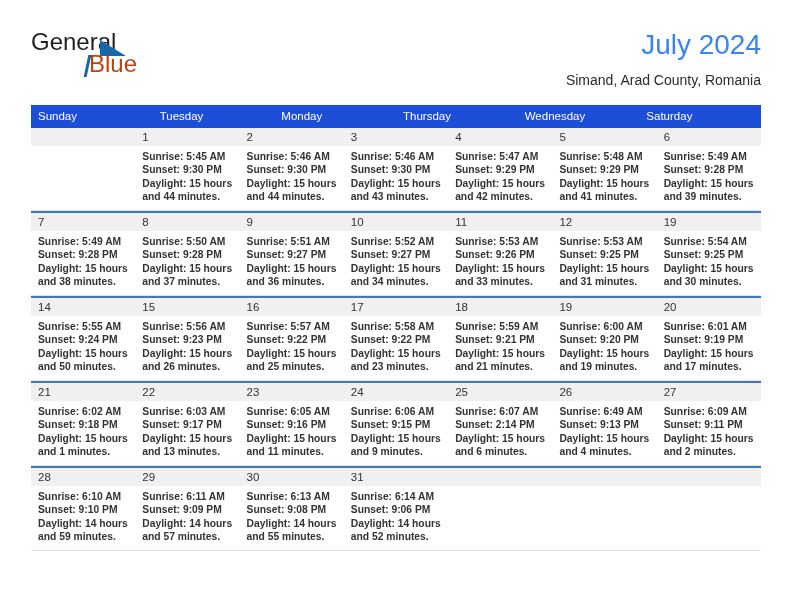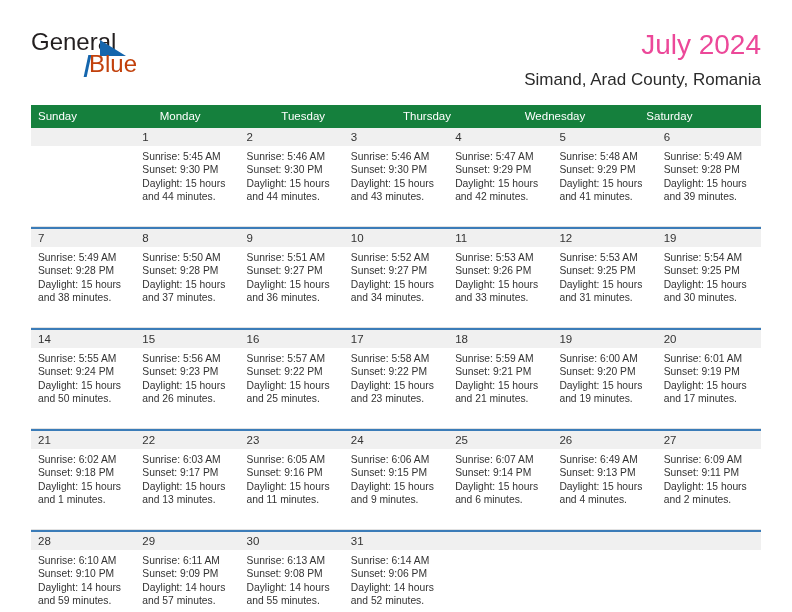--- a/index.html
+++ b/index.html
@@ -75,43 +75,43 @@
   }
 
   .title-block {
     position: absolute;
     right: 0;
     top: 0;
     text-align: right;
   }
   .cal-title {
     font-size: 28px;
-    color: #ec4899;
+    color: #3b82f6;
     line-height: 34px;
     white-space: nowrap;
   }
   .cal-subtitle {
-    font-size: 17px;
+    font-size: 14px;
     color: #2b2b2b;
     line-height: 20px;
     margin-top: 8px;
     white-space: nowrap;
     margin-left: 15px;
   }
 
   
   .calendar {
     position: absolute;
     left: 31px;
     top: 105px;
     width: 730px;
   }
   .dow-row {
     display: flex;
-    background: #15803d;
+    background: #1d4ed8;
   }
   .dow-cell {
     flex: 1 1 0;
     box-sizing: border-box;
     padding: 4px 0 5px 7px;
     color: #ffffff;
     font-size: 11.5px;
     line-height: 14px;
     white-space: nowrap;
   }
@@ -135,22 +135,23 @@
     box-sizing: border-box;
     font-size: 11.5px;
     line-height: 16px;
     color: #333333;
   }
   .day-body {
     padding: 4px 4px 0 7px;
     font-size: 10.3px;
     line-height: 13.4px;
     color: #333333;
-    height: 80px;
+    height: 64px;
     box-sizing: border-box;
+    font-weight: bold;
   }
   .day-body div { white-space: nowrap; }
   .day.empty .day-num { background: #f0f0f0; }
 
   .week-underline {
     height: 1px;
     background: #e2e2e2;
     margin: 0;
   }
 </style>
@@ -171,22 +172,22 @@
     <div class="title-block">
       <div class="cal-title">July 2024</div>
       <div class="cal-subtitle">Simand, Arad County, Romania</div>
     </div>
 
   </div>
 
   <div class="calendar">
     <div class="dow-row" id="dow-row">
         <div class="dow-cell">Sunday</div>
+        <div class="dow-cell">Tuesday</div>
         <div class="dow-cell">Monday</div>
-        <div class="dow-cell">Tuesday</div>
         <div class="dow-cell">Thursday</div>
         <div class="dow-cell">Wednesday</div>
         <div class="dow-cell">Saturday</div>
       </div>
     <div id="weeks-container">
         <div>
           <div class="week first">
             <div class="day empty">
               <div class="day-num"></div>
               <div class="day-body">
@@ -424,21 +425,21 @@
                 <div>Sunrise: 6:06 AM</div>
                 <div>Sunset: 9:15 PM</div>
                 <div>Daylight: 15 hours</div>
                 <div>and 9 minutes.</div>
               </div>
             </div>
             <div class="day">
               <div class="day-num">25</div>
               <div class="day-body">
                 <div>Sunrise: 6:07 AM</div>
-                <div>Sunset: 9:14 PM</div>
+                <div>Sunset: 2:14 PM</div>
                 <div>Daylight: 15 hours</div>
                 <div>and 6 minutes.</div>
               </div>
             </div>
             <div class="day">
               <div class="day-num">26</div>
               <div class="day-body">
                 <div>Sunrise: 6:49 AM</div>
                 <div>Sunset: 9:13 PM</div>
                 <div>Daylight: 15 hours</div>

